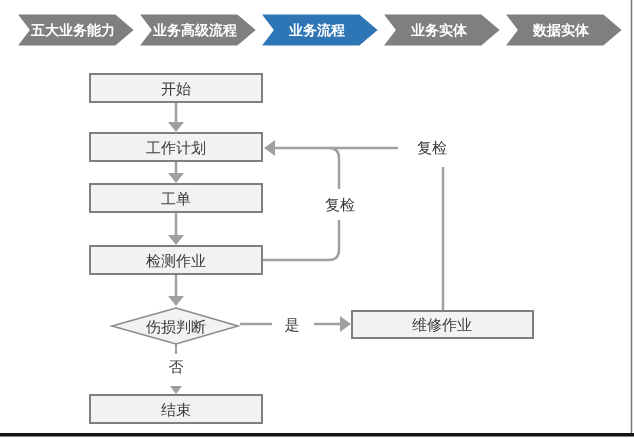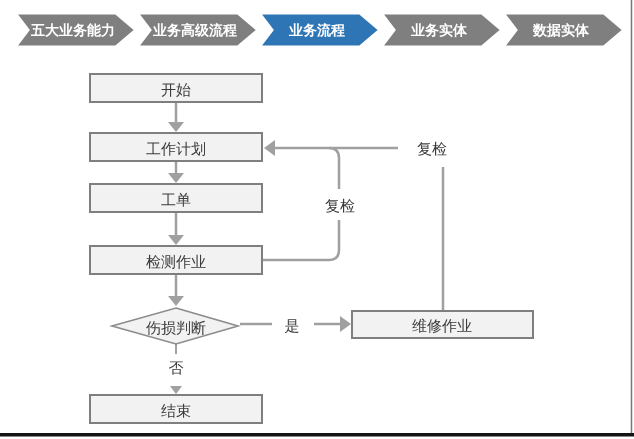--- a/index.html
+++ b/index.html
@@ -1,17 +1,17 @@
 <!DOCTYPE html>
 <html><head>
 <meta charset="utf-8">
 <style>
   html,body{margin:0;padding:0;background:#ffffff;}
   body{font-family:"Liberation Sans","DejaVu Sans",sans-serif;}
-  .stage{position:relative;width:634px;height:439px;background:#ffffff;overflow:hidden;}
+  .stage{position:relative;width:634px;height:439px;background:#ffffff;overflow:hidden;font-family:Liberation Serif, serif;}
   svg{display:block;}
   
   .chev{stroke:#ffffff;stroke-width:3;stroke-linejoin:miter;}
   .chev-label{font-size:14px;font-weight:bold;fill:#ffffff;text-anchor:middle;dominant-baseline:central;}
   
   .node-rect{fill:#f2f2f2;stroke:#7f7f7f;stroke-width:2;}
   .node-diamond{fill:#f2f2f2;stroke:#8c8c8c;stroke-width:1.6;}
   .node-label{font-size:15px;fill:#3b3b3b;text-anchor:middle;dominant-baseline:central;}
   .edge{fill:none;stroke:#a0a0a0;stroke-width:2.5;}
   .edge-thin{fill:none;stroke:#a0a0a0;stroke-width:2;}

